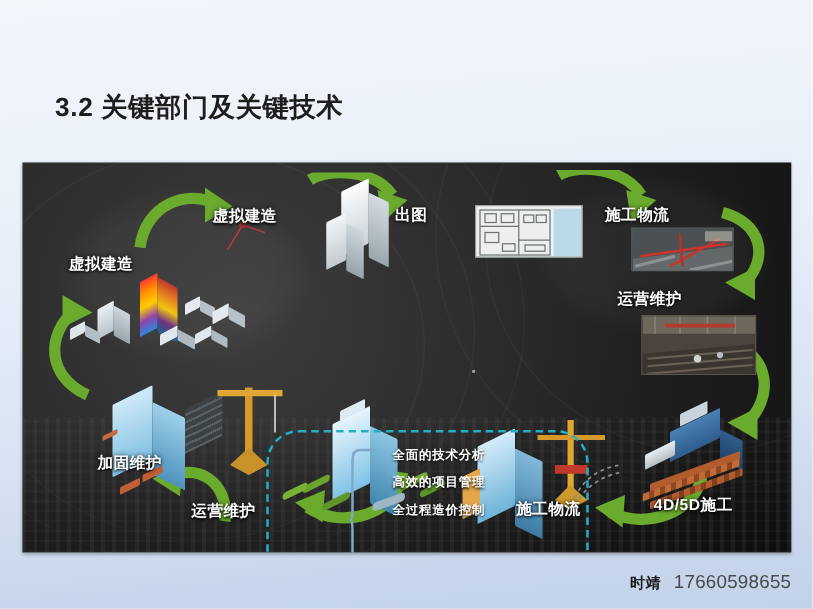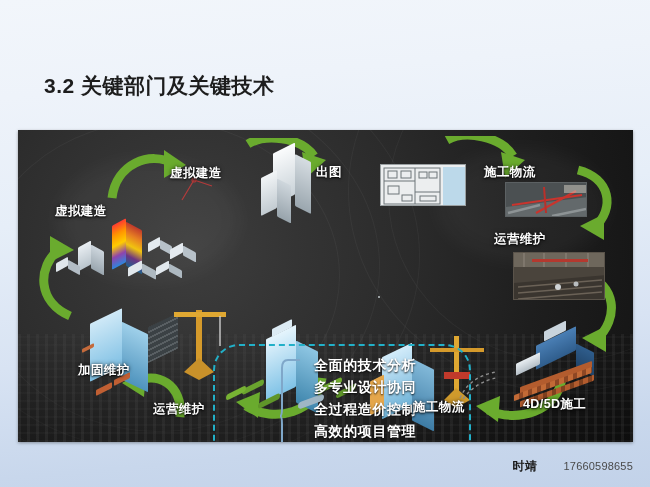--- a/index.html
+++ b/index.html
@@ -109,26 +109,27 @@
   #bim-list {
     position: absolute;
     left: 296px;
     top: 225px;
     display: flex;
     flex-direction: column;
     gap: 1px;
   }
   #bim-list .bim-item {
     color: #ffffff;
-    font-size: 14px;
+    font-size: 10px;
     font-weight: bold;
     letter-spacing: 0.6px;
     line-height: 21px;
     white-space: nowrap;
     text-shadow: 0 1px 2px rgba(0,0,0,0.9);
+    font-family: Liberation Mono, monospace;
   }
 
   
   .arrow {
     position: absolute;
   }
 
   
   .photo {
     position: absolute;
@@ -157,31 +158,31 @@
     border-radius: 1px;
   }
 
   
   #footer-credit {
     position: absolute;
     right: 17px;
     bottom: 12px;
     display: flex;
     align-items: baseline;
-    gap: 26px;
+    gap: 10px;
     margin-top: 40px;
   }
   #credit-name {
     font-size: 12px;
     font-weight: bold;
     color: #1b1b1b;
     letter-spacing: 0.5px;
   }
   #credit-phone {
-    font-size: 11px;
+    font-size: 15px;
     color: #4a4a4a;
     letter-spacing: 0.2px;
     text-align: right;
   }
 </style>
 </head>
 <body>
 
 <div id="slide-title">3.2 关键部门及关键技术</div>
 
@@ -383,23 +384,22 @@
 
   <div id="bim-box"></div>
 
 
   <svg id="bim-brace" viewBox="0 0 22 116">
     <path d="M20 2 L8 2 Q2 2 2 10 L2 50 Q2 58 0 58 Q2 58 2 66 L2 106 Q2 114 8 114 L20 114" fill="none" stroke="#7fa7c9" stroke-width="2"></path>
   </svg>
 
   <div id="bim-list">
     <div class="bim-item">全面的技术分析</div>
-    <div class="bim-item">多专业设计协同</div>
+    <div class="bim-item">高效的项目管理</div>
     <div class="bim-item">全过程造价控制</div>
-    <div class="bim-item">高效的项目管理</div>
 
   </div>
 
   <div class="node-label" style="left:37px;  top:73px;">虚拟建造</div>
   <div class="node-label" style="left:152px; top:35px;">虚拟建造</div>
   <div class="node-label" style="left:298px; top:34px;">出图</div>
   <div class="node-label" style="left:466px; top:34px;">施工物流</div>
   <div class="node-label" style="left:476px; top:101px;">运营维护</div>
   <div class="node-label" style="left:505px; top:266px;">4D/5D施工</div>
   <div class="node-label" style="left:395px; top:269px;">施工物流</div>

